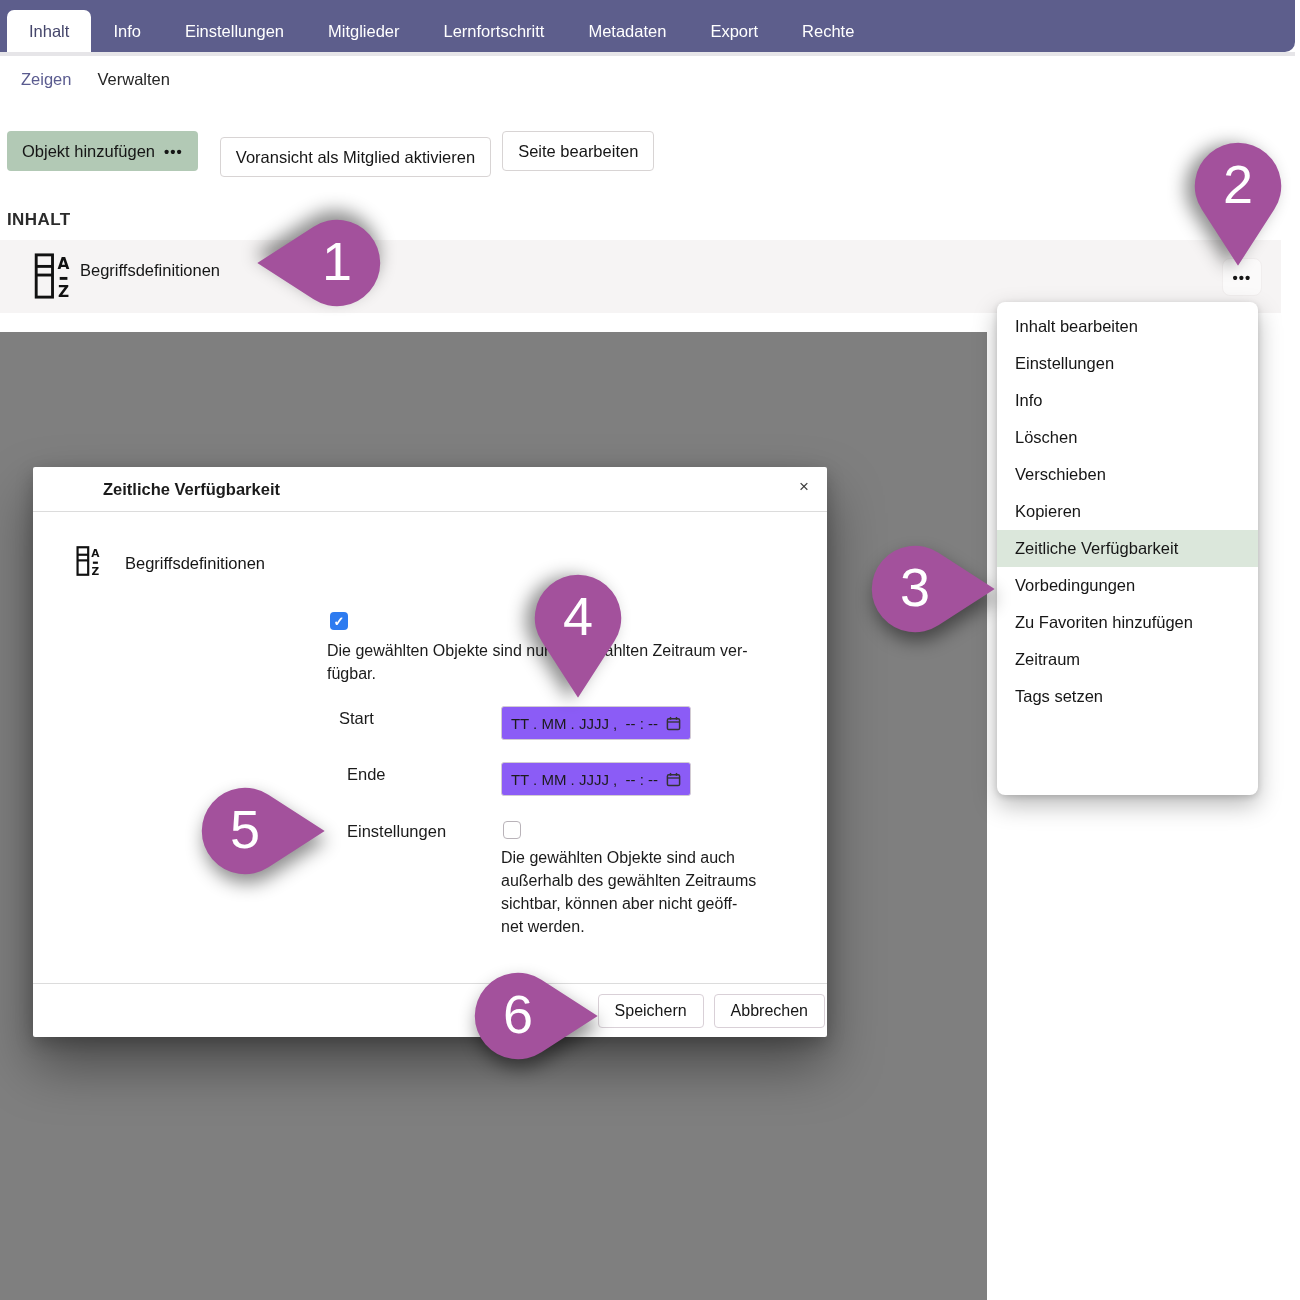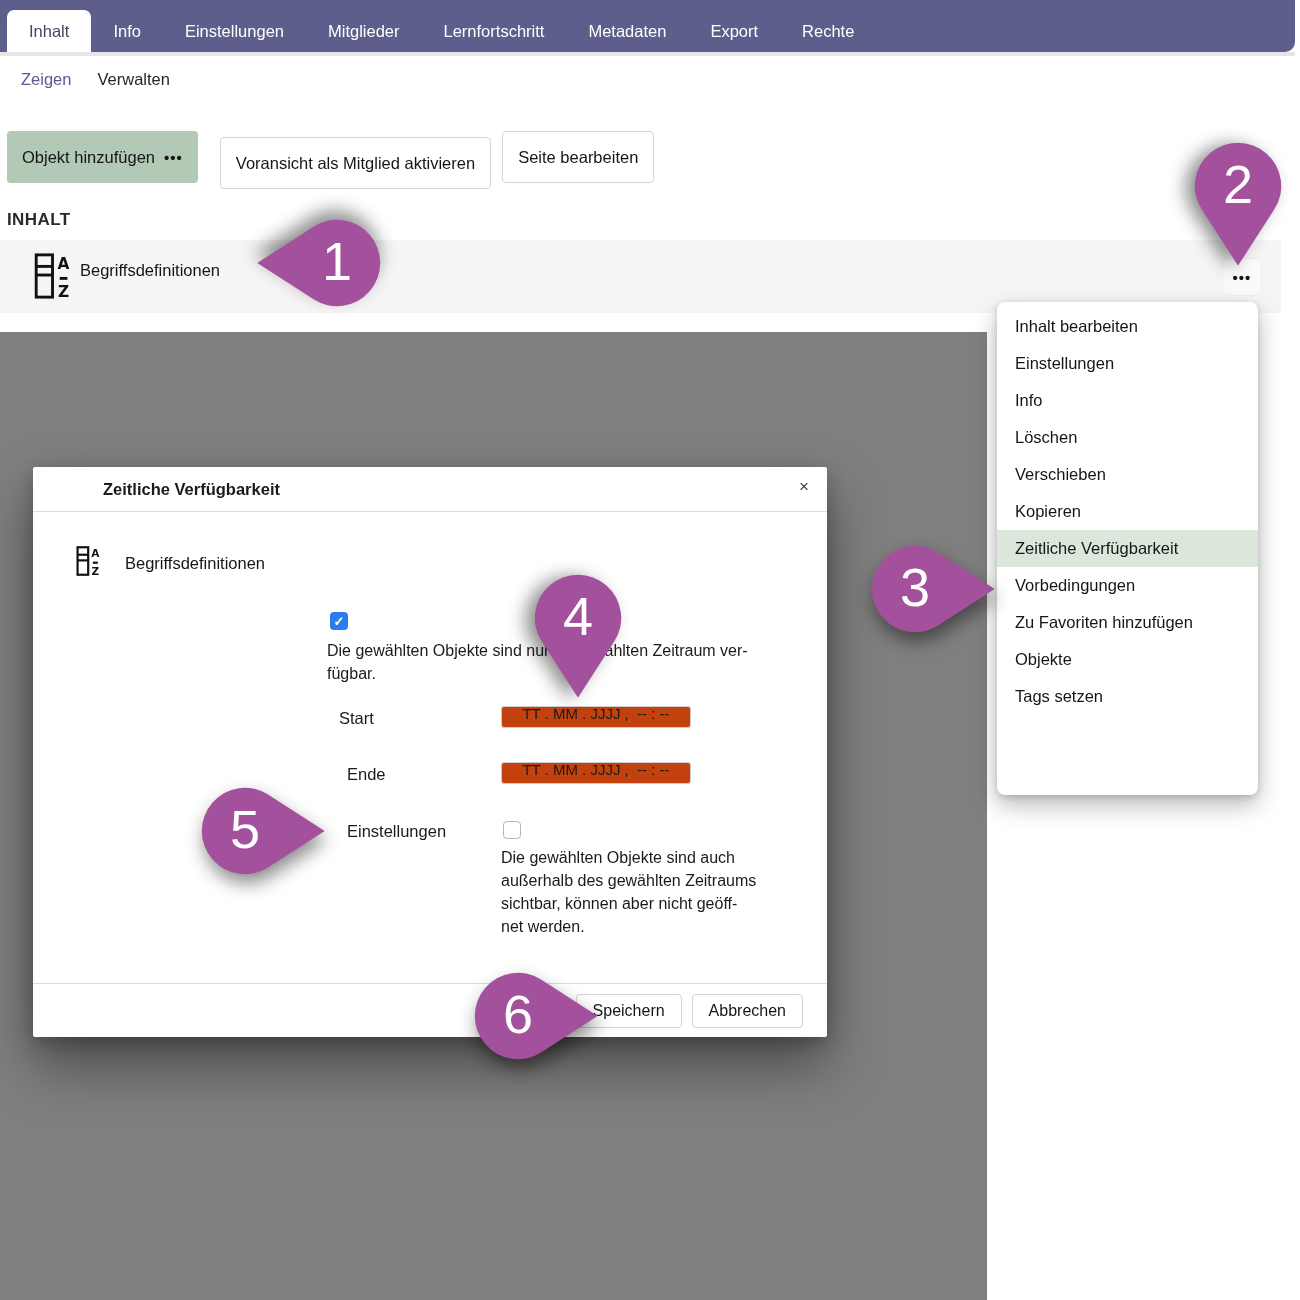--- a/index.html
+++ b/index.html
@@ -30,21 +30,21 @@
     background:#ffffff; color:#45466b; border-radius:7px 7px 0 0;
   }
 
   
   .subtabs { position:absolute; left:21px; top:70px; display:flex; gap:26px; font-size:16.5px; }
   .subtab-active { color:#5a5b8f; }
   .subtab { color:#262626; }
 
   
   .toolbar { position:absolute; left:7px; top:125px; display:flex; align-items:center; }
-  .btn { height:52px; display:inline-flex; align-items:center; font-size:16.5px;
+  .btn { height:40px; display:inline-flex; align-items:center; font-size:16.5px;
          border-radius:4px; padding:4px 15px; background:#fff; border:1px solid #d8d4d4; color:#161616; }
   .btn-green { background:#b2c9b5; border:none; gap:9px; }
   .btn-green .ell { font-size:15px; letter-spacing:1px; font-weight:700; }
   .btn-2 { margin-left:22px;margin-top:12px; }
   .btn-3 { margin-left:11px; }
 
   
   .section-head { position:absolute; left:7px; top:210px; font-size:17px; font-weight:700;
                   letter-spacing:.4px; color:#2b2b2b; }
   .content-row { position:absolute; left:0; top:240px; width:1281px; height:73px;
@@ -81,28 +81,28 @@
   .obj-title { font-size:16.5px; color:#161616; }
 
   .form-label { position:absolute; font-size:16.5px; color:#1b1b1b; line-height:23px; white-space:pre-line; }
   .byline { position:absolute; font-size:16px; color:#1b1b1b; line-height:23px; white-space:pre-line; }
 
   .cb { width:18px; height:18px; border-radius:4px; position:absolute; }
   .cb-checked { background:#2d7bf0; color:#fff; display:flex; align-items:center;
                 justify-content:center; font-size:13px; font-weight:700; }
   .cb-empty { background:#fff; border:1.5px solid #b9b3b9; }
 
-  .dt-input { position:absolute; width:190px; height:22px; border:1px solid #d2cbd2; border-radius:3px;
-              background:#c2410c; display:flex; align-items:center; justify-content:center; gap:8px;
-              font-size:15px; color:#1b1b1b;flex-direction:column; }
+  .dt-input { position:absolute; width:190px; height:34px; border:1px solid #d2cbd2; border-radius:3px;
+              background:#8b5cf6; display:flex; align-items:center; justify-content:center; gap:8px;
+              font-size:15px; color:#1b1b1b; }
   .dt-text { white-space:pre; }
 
   .modal-footer { position:absolute; left:0; top:516px; width:100%; height:54px;
                   border-top:1px solid #dcdcdc; display:flex; align-items:center;
-                  justify-content:flex-end; padding-right:24px; gap:10px; }
+                  justify-content:flex-end; padding-right:2px; gap:10px; }
   .mbtn { height:34px; padding:0 16px; background:#fff; border:1px solid #d9d0d7; border-radius:4px;
           font-size:16px; color:#161616; display:inline-flex; align-items:center; }
 
   
   .marker { position:absolute; width:0; height:0; z-index:50; }
   .marker svg { position:absolute; left:-48px; top:-48px; overflow:visible;
                 filter:drop-shadow(2px 9px 9px rgba(0,0,0,.45)); }
   .rot90  svg { transform:rotate(90deg);  transform-origin:48px 48px; }
   .rot180 svg { transform:rotate(180deg); transform-origin:48px 48px; }
   .marker .num { position:absolute; left:0; top:0; transform:translate(-50%,-53%);
@@ -161,21 +161,21 @@
 <div class="dropdown">
   <div class="dd-item">Inhalt bearbeiten</div>
   <div class="dd-item">Einstellungen</div>
   <div class="dd-item">Info</div>
   <div class="dd-item">Löschen</div>
   <div class="dd-item">Verschieben</div>
   <div class="dd-item">Kopieren</div>
   <div class="dd-item highlight">Zeitliche Verfügbarkeit</div>
   <div class="dd-item">Vorbedingungen</div>
   <div class="dd-item">Zu Favoriten hinzufügen</div>
-  <div class="dd-item">Objekte</div>
+  <div class="dd-item">Zeitraum</div>
   <div class="dd-item">Tags setzen</div>
 </div>
 
 <div class="modal">
   <div class="modal-header">
     <span class="modal-title">Zeitliche Verfügbarkeit</span>
     <span class="modal-close">×</span>
   </div>
 
   <div class="obj-line">

